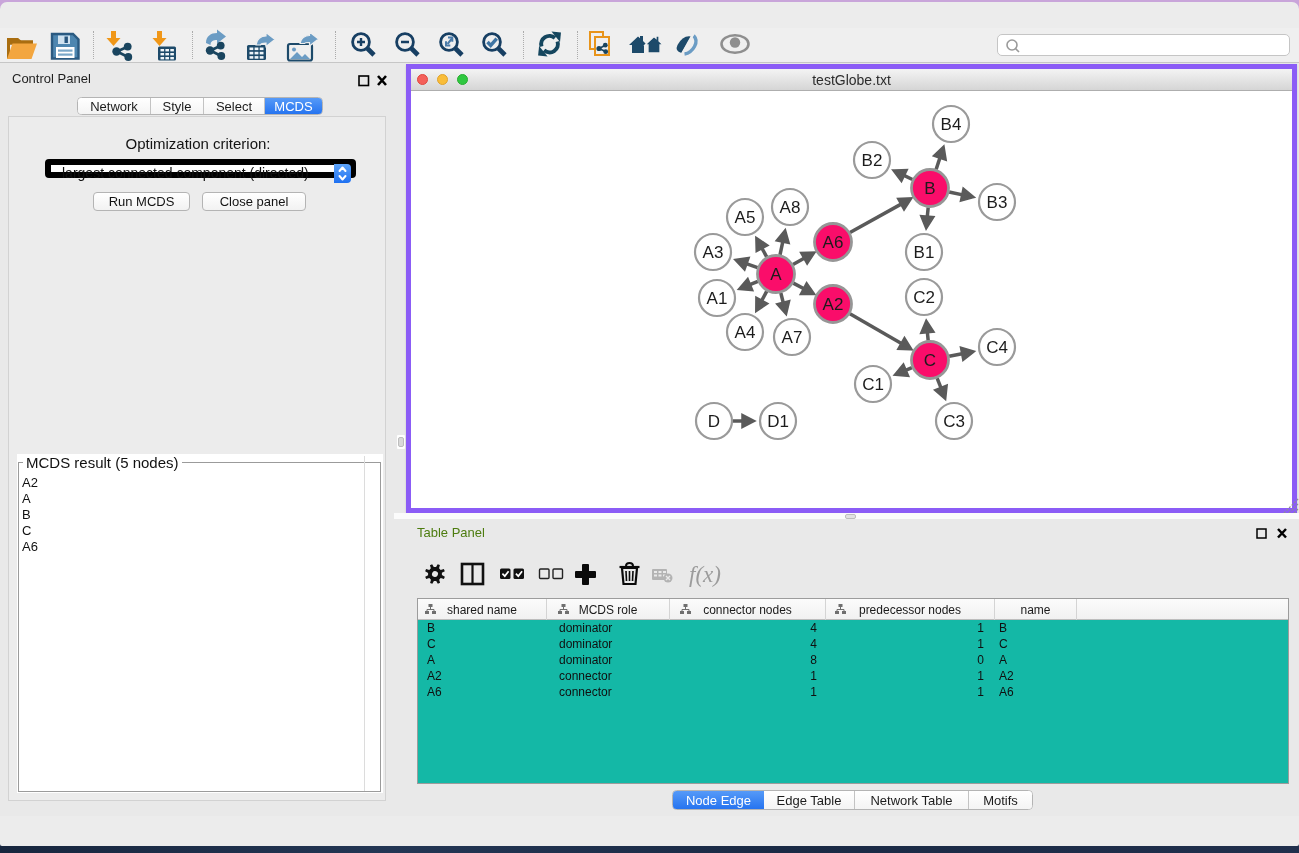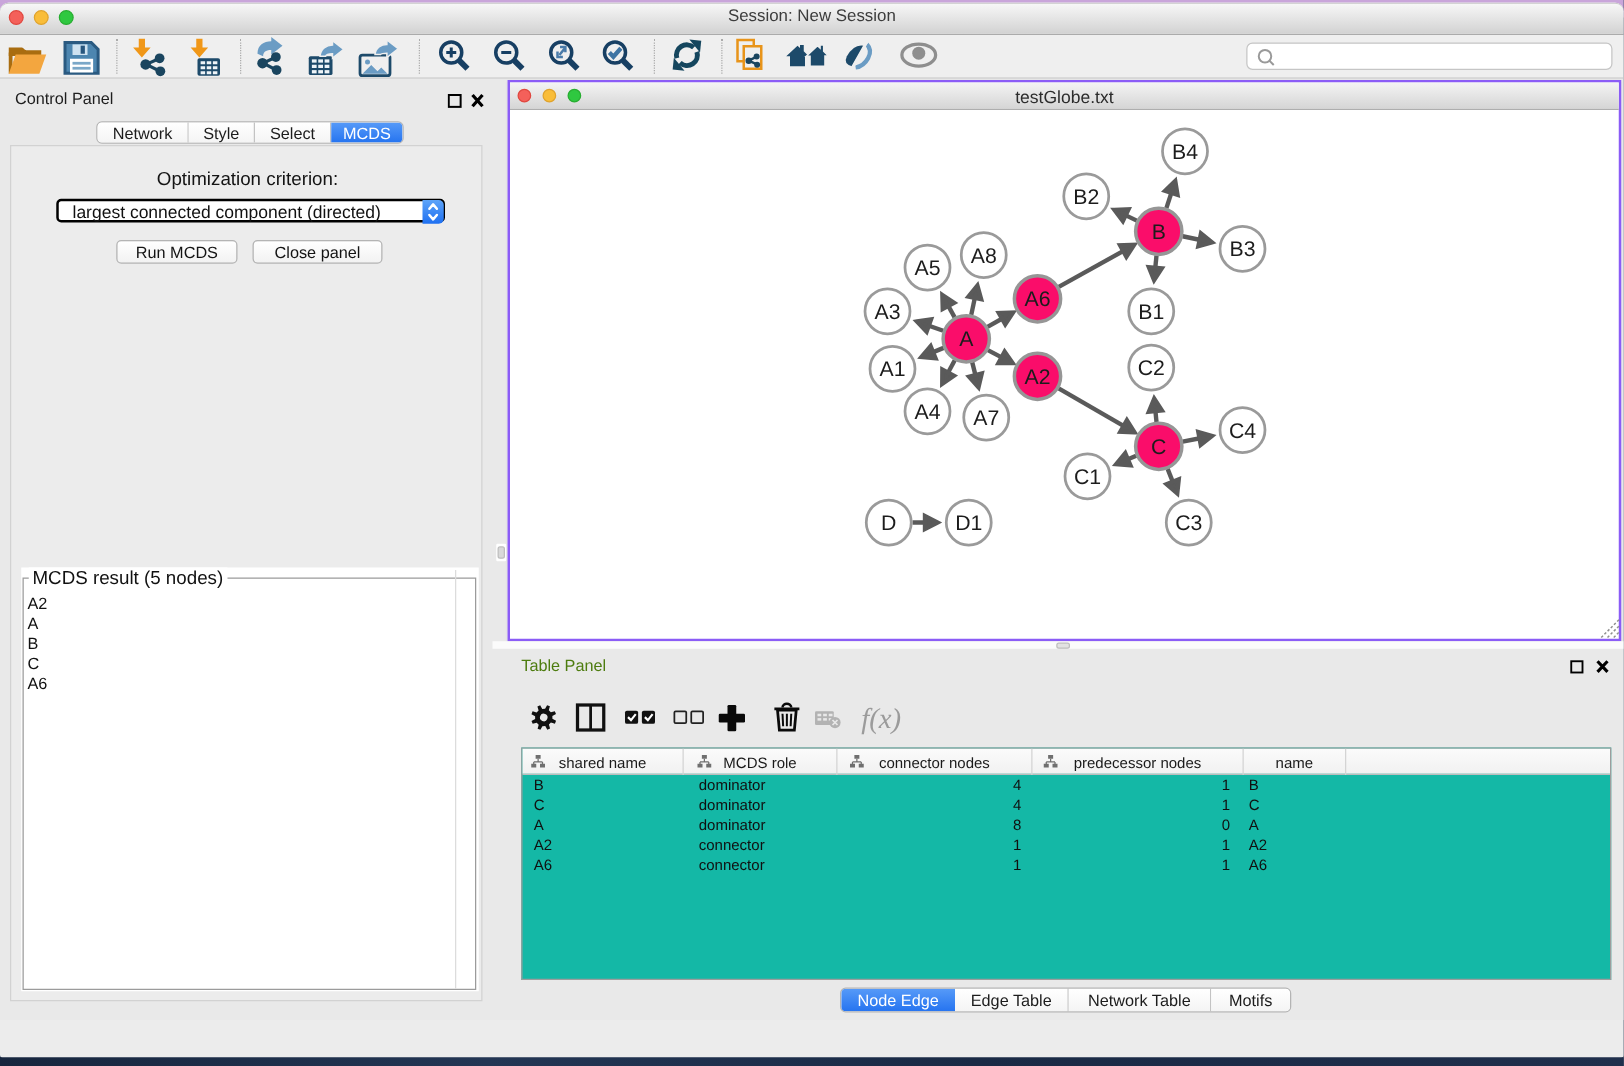--- a/index.html
+++ b/index.html
@@ -15,31 +15,31 @@
 #searchbox{position:absolute;left:997px;top:6px;width:293px;height:22px;background:#fff;border:1px solid #c5c5c5;border-radius:5px}
 #main{position:absolute;left:0;top:61px;width:1299px;height:753px;background:#e9e9e9}
 #cptitle{position:absolute;left:12px;top:8px;font-size:13px;color:#1e1e1e}
 
 .seg{position:absolute;display:flex;height:18px;border-radius:4.5px;background:#fff;border:1px solid #b4b4b4;overflow:hidden}
 .seg div{display:flex;align-items:center;justify-content:center;font-size:13px;color:#1c1c1c;border-right:1px solid #c3c3c3;background:linear-gradient(#ffffff,#f4f4f4)}
 .seg div:last-child{border-right:none}
 .seg div.sel{background:linear-gradient(#569af8,#2674f0);color:#fff;border-right:none}
 #cpcontent{position:absolute;left:8px;top:53px;width:378px;height:685px;border:1px solid #d2d2d2;background:#ececec}
 #optlabel{position:absolute;left:0;top:18px;width:378px;text-align:center;font-size:15px;color:#141414}
-#dropdown{position:absolute;left:36px;top:42px;width:311px;height:19px;background:#fff;border:2px solid #000000;border-radius:4px}
+#dropdown{position:absolute;left:36px;top:42px;width:311px;height:19px;background:#fff;border:6px solid #000000;border-radius:4px}
 #dropdown span{position:absolute;left:11px;top:0px;font-size:14px;color:#111}
 #ddstep{position:absolute;right:-1px;top:-1px;width:17px;height:19px;border-radius:0 4px 4px 0;background:linear-gradient(#5ea4f9,#1e70f1)}
 .btn{position:absolute;height:19px;line-height:17px;background:linear-gradient(#ffffff,#f2f2f2);border:1px solid #b4b4b4;border-radius:4px;font-size:13px;color:#141414;text-align:center;line-height:17px}
 #mcdsbox{position:absolute;left:8px;top:337px;width:366px;height:339px;background:#fff}
 #mcdsborder{position:absolute;left:1px;top:8px;width:363px;height:330px;border:1px solid #9b9b9b}
 #mcdslegend{position:absolute;left:6px;top:0px;background:#fff;padding:0 3px;font-size:15px;color:#111}
 #mcdslist{position:absolute;left:5px;top:21px;font-size:13px;color:#111;line-height:16px}
 #mcdssb{position:absolute;left:347px;top:2px;width:0;height:335px;border-left:1px solid #dcdcdc}
 
-#netwin{position:absolute;left:406px;top:1px;width:891px;height:449px;background:#fff;border:2px solid #8b5cf6;box-shadow:0 1px 2px rgba(0,0,0,.12)}
+#netwin{position:absolute;left:406px;top:1px;width:891px;height:449px;background:#fff;border:5px solid #8b5cf6;box-shadow:0 1px 2px rgba(0,0,0,.12)}
 #nettitle{position:absolute;left:0;top:0;width:100%;height:22px;background:linear-gradient(#f4f4f4,#d5d5d5);border-bottom:1px solid #aeaeae}
 #nettitle span{position:absolute;width:100%;text-align:center;top:3px;font-size:14px;color:#2c2c2c}
 
 #tablepanel{position:absolute;left:394px;top:456px;width:905px;height:297px}
 #tptitle{position:absolute;left:23px;top:6px;font-size:13px;color:#4d7c0f}
 #tptools{position:absolute;left:12px;top:36px;width:880px;height:40px}
 #tablebox{position:absolute;left:23px;top:79px;width:872px;height:186px;background:#14b8a6;border:1px solid #9c9c9c}
 #thead{position:absolute;left:0;top:0;width:870px;height:21px;background:linear-gradient(#fbfbfb,#f1f1f1);border-bottom:1px solid #bdbdbd}
 .thcell{position:absolute;top:0;height:21px;border-right:1px solid #d4d4d4;font-size:12px;color:#1a1a1a}
 .thcell span{position:absolute;top:4px;width:100%;text-align:center}
@@ -47,26 +47,20 @@
 .tc{position:absolute;top:0;white-space:nowrap}
 
 #statusbar{position:absolute;left:0;top:813px;width:1299px;height:30px;background:#ececec;border-top:1px solid #c2c2c2}
 #listbtn{position:absolute;left:10px;top:6px;width:27px;height:23px;background:#f2f2f2;border:1px solid #9e9e9e}
 #membtn{position:absolute;right:11px;top:6px;width:75px;height:23px;background:#fdfdfd;border:1px solid #b1b1b1;border-radius:2px;font-size:11.5px;color:#111}
 svg{display:block}
 .icon{position:absolute}
 </style></head><body>
 <div id="desktoptop"></div>
 <div id="win">
-<div id="titlebar">
-<div class="tl" style="left:7px;top:5px;width:12px;height:12px;background:#f4605a;border:1px solid #e0473f"></div>
-<div class="tl" style="left:27px;top:5px;width:12px;height:12px;background:#f9bd39;border:1px solid #e0a32c"></div>
-<div class="tl" style="left:47px;top:5px;width:12px;height:12px;background:#2fc840;border:1px solid #27ad30"></div>
-<div id="title">Session: New Session</div>
-</div>
 <div id="toolbar">
 <div class="tsep" style="left:93px"></div>
       <div class="tsep" style="left:192px"></div>
 <div class="tsep" style="left:335px"></div>
       <div class="tsep" style="left:523px"></div>
 <div class="tsep" style="left:577px"></div>
 <svg width="1299" height="35" style="position:absolute;left:0;top:1px">
 
 <g>
           <path d="M7 9 h10.5 c1.5 0 2 2.2 3.5 2.2 H33 v4.5 H7 z" fill="#a96d10"></path>

